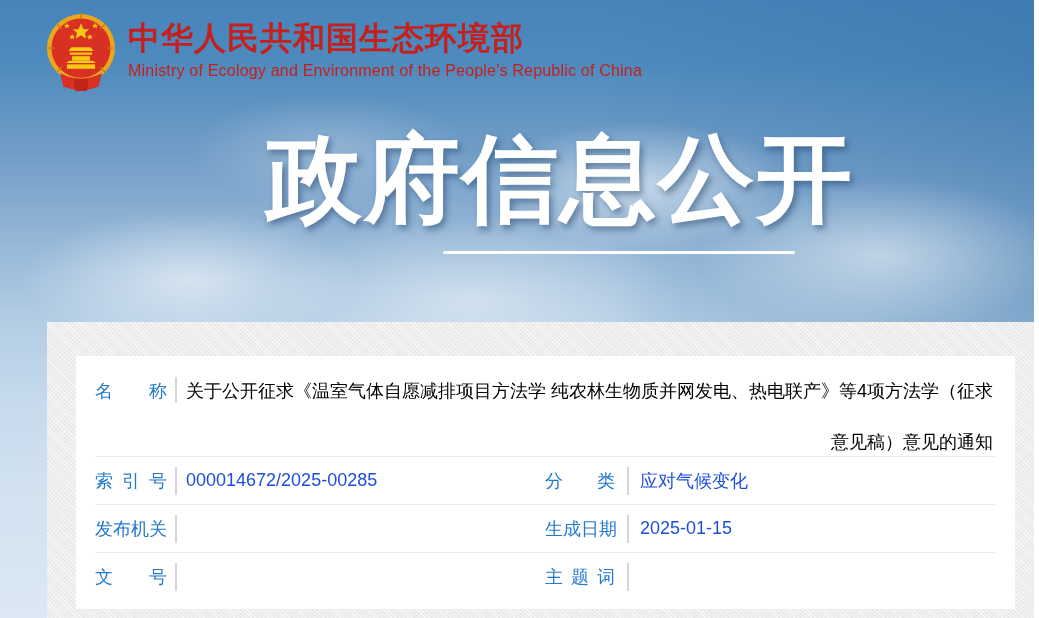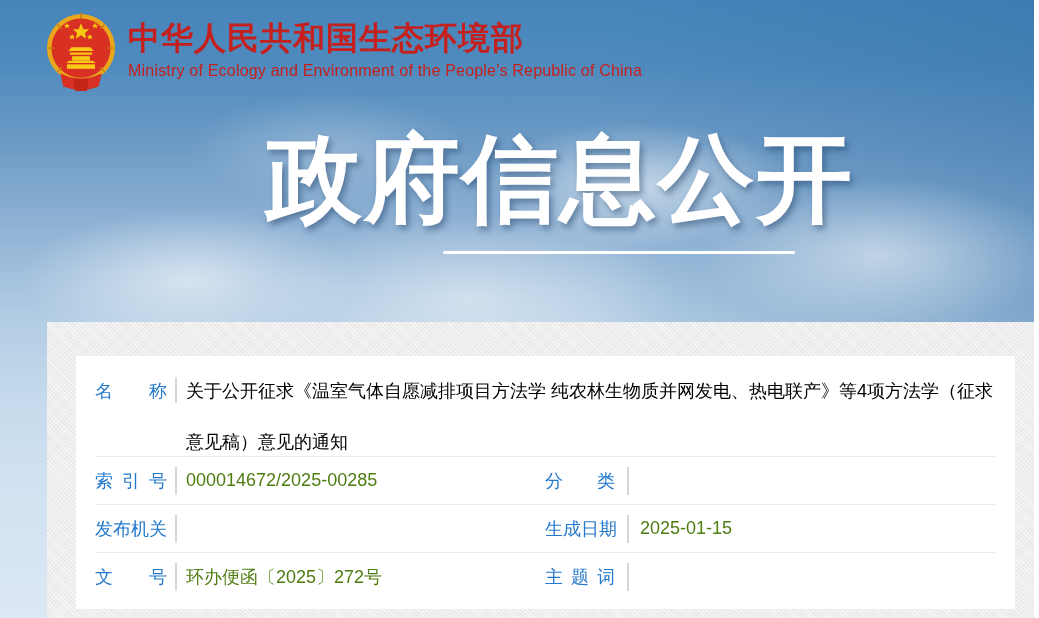--- a/index.html
+++ b/index.html
@@ -52,26 +52,26 @@
   .cell { display:flex; align-items:center; min-width:0; }
   .cell-left { width:450px; flex:none; }
   .cell-right { flex:1; }
 
   .jlabel { display:flex; justify-content:space-between; color:#2579cd; flex:none; }
   .lab1 { width:72px; }
   .lab2 { width:70px; }
   .vsep { flex:none; width:2px; height:28px; background:#d6d6d6; }
   .vsep1 { margin-left:8px; margin-right:9px; }
   .vsep2 { margin-left:12px; margin-right:11px; }
-  .val { color:#4d7c0f; white-space:nowrap; }
+  .val { color:#1d4ed8; white-space:nowrap; }
 
   
   .row-name .jlabel { margin-top:23px; }
   .row-name .vsep { margin-top:21px; height:26px; }
-  .row-name .val-name { padding-top:10px; line-height:51px; white-space:normal; width:807px; color:#000; }
+  .row-name .val-name { padding-top:10px; line-height:51px; white-space:normal; width:807px; color:#000;text-align:right; }
 </style>
 </head>
 <body>
 
 <div class="stage">
 
   <div class="header">
     <svg class="emblem" viewBox="0 0 100 120">
 
       <circle cx="50" cy="52" r="46" fill="#e9a71c"></circle>
@@ -138,20 +138,21 @@
               </span>
             <span class="vsep vsep1"></span>
             <span class="val">000014672/2025-00285</span>
           </div>
           <div class="cell cell-right">
             <span class="jlabel lab2">
                 <span>分</span>
                 <span>类</span>
               </span>
             <span class="vsep vsep2"></span>
+            <span class="val">应对气候变化</span>
           </div>
         </div>
 
         <div class="row row-sm">
           <div class="cell cell-left">
             <span class="jlabel lab1">
                 <span>发</span>
                 <span>布</span>
                 <span>机</span>
                 <span>关</span>
@@ -170,21 +171,20 @@
           </div>
         </div>
 
         <div class="row row-sm last">
           <div class="cell cell-left">
             <span class="jlabel lab1">
                 <span>文</span>
                 <span>号</span>
               </span>
             <span class="vsep vsep1"></span>
-            <span class="val">环办便函〔2025〕272号</span>
           </div>
           <div class="cell cell-right">
             <span class="jlabel lab2">
                 <span>主</span>
                 <span>题</span>
                 <span>词</span>
               </span>
             <span class="vsep vsep2"></span>
             <span class="val"></span>
           </div>

